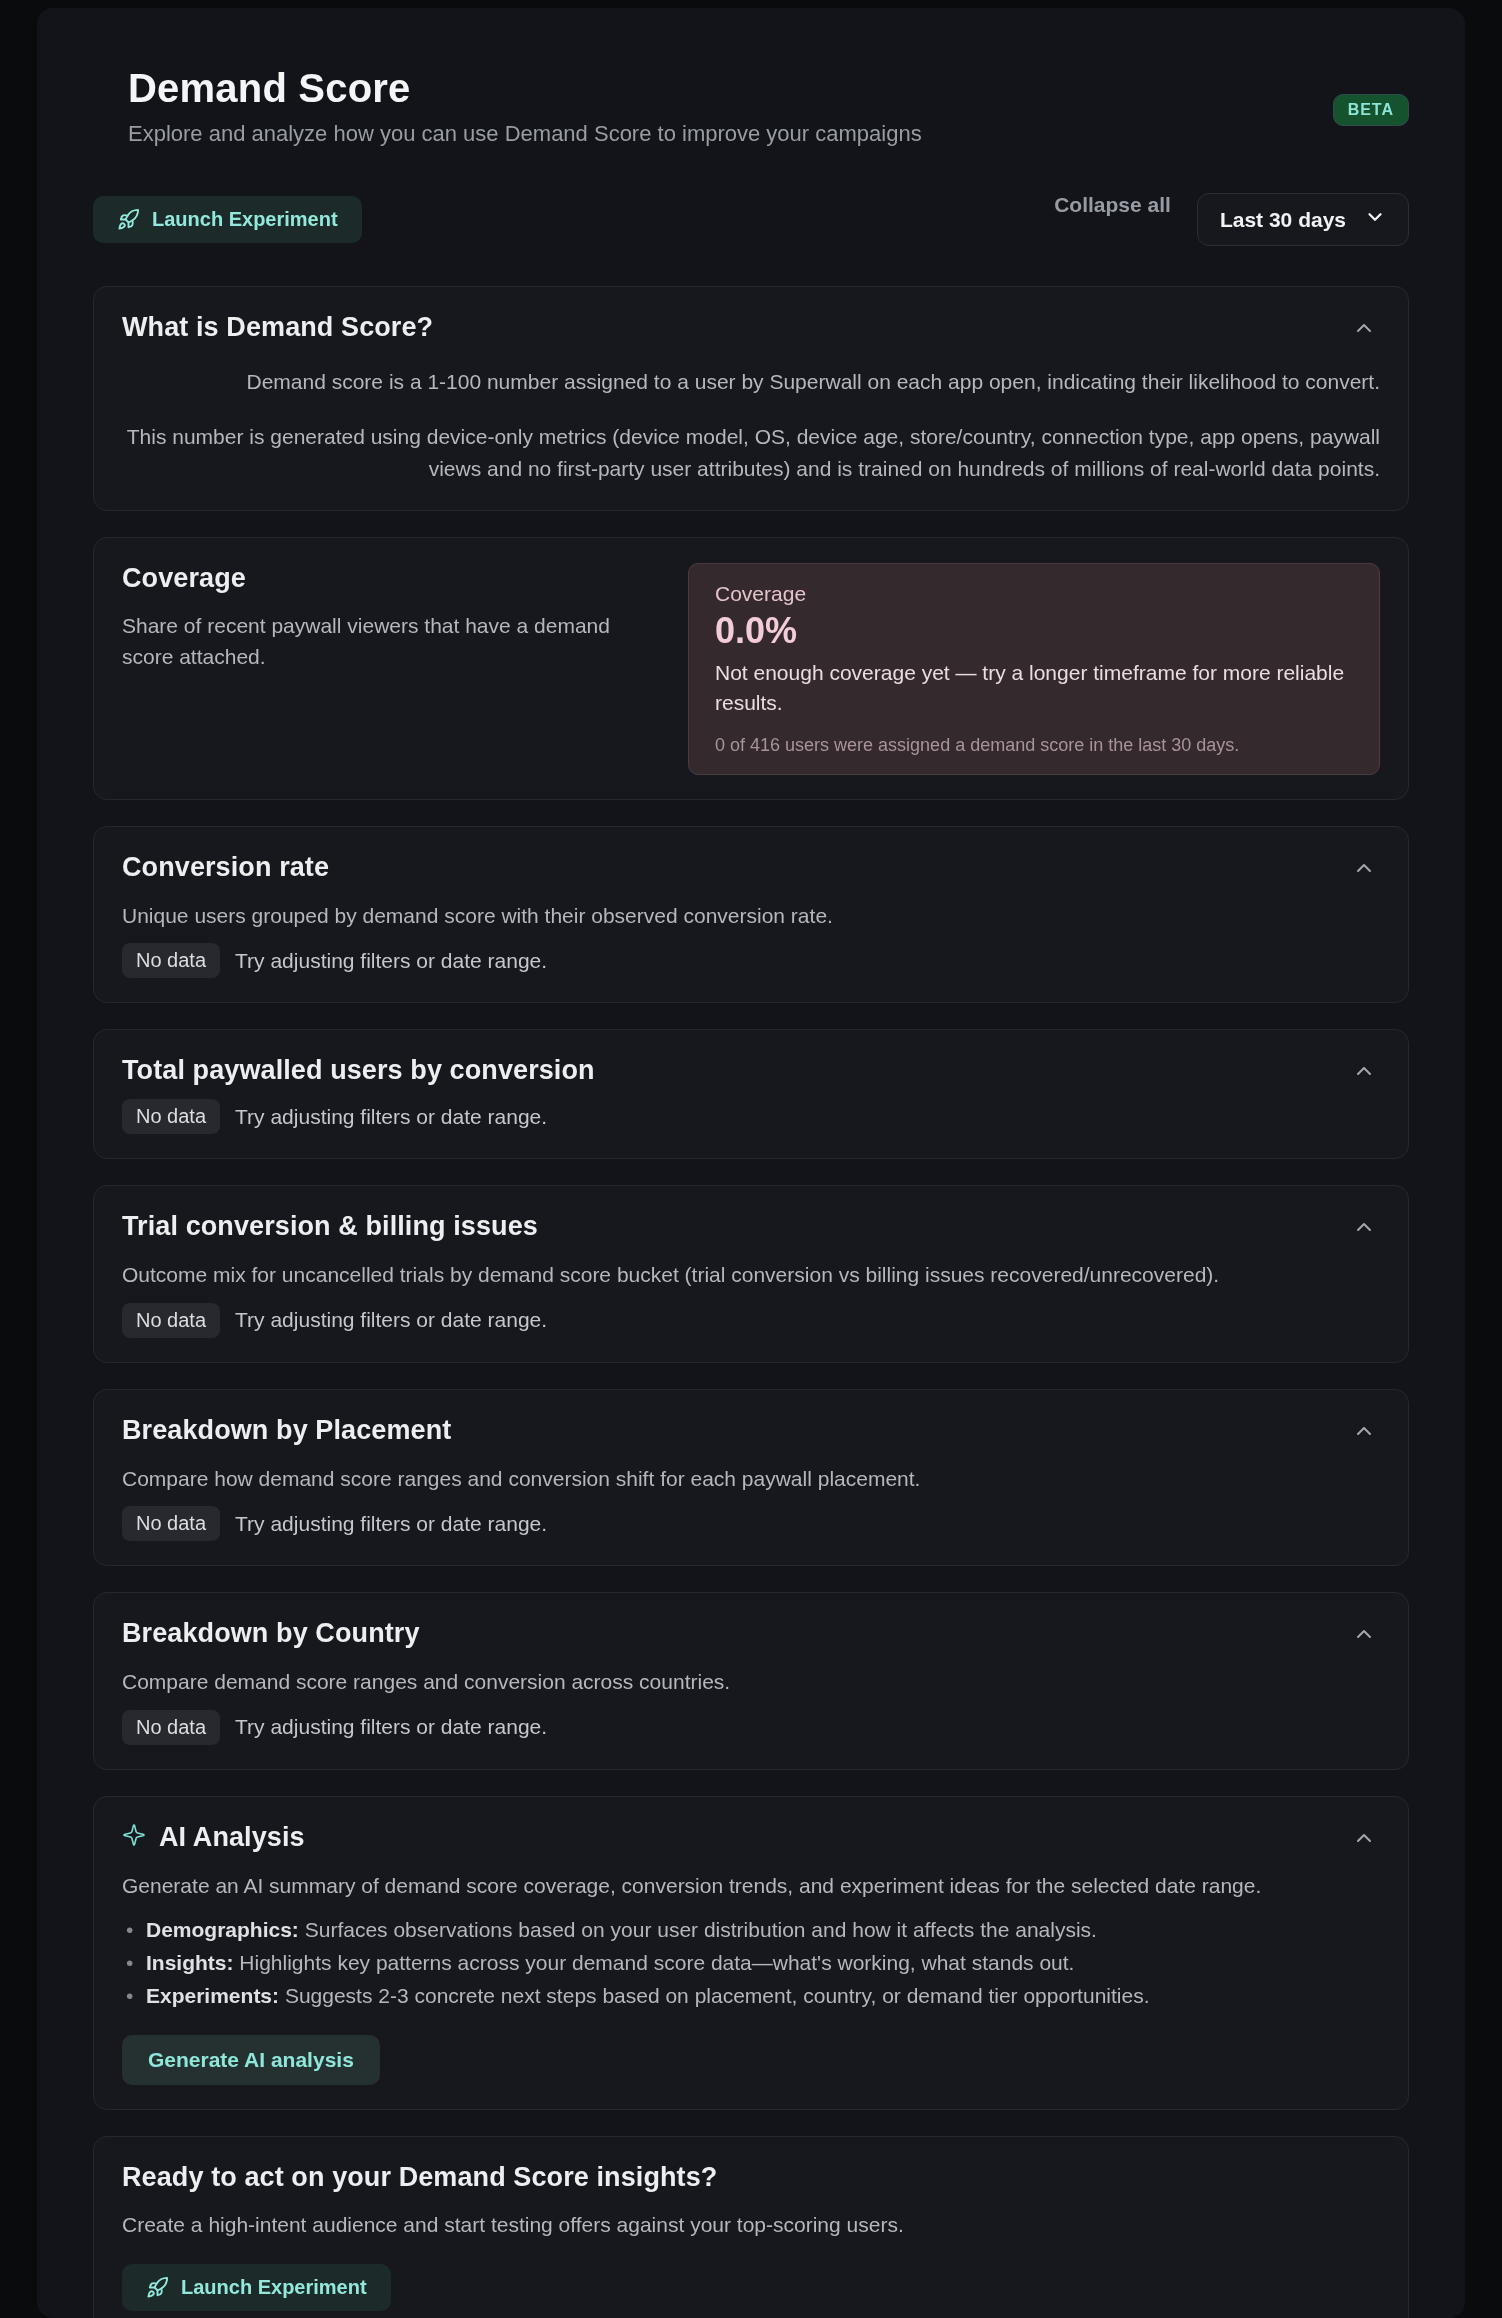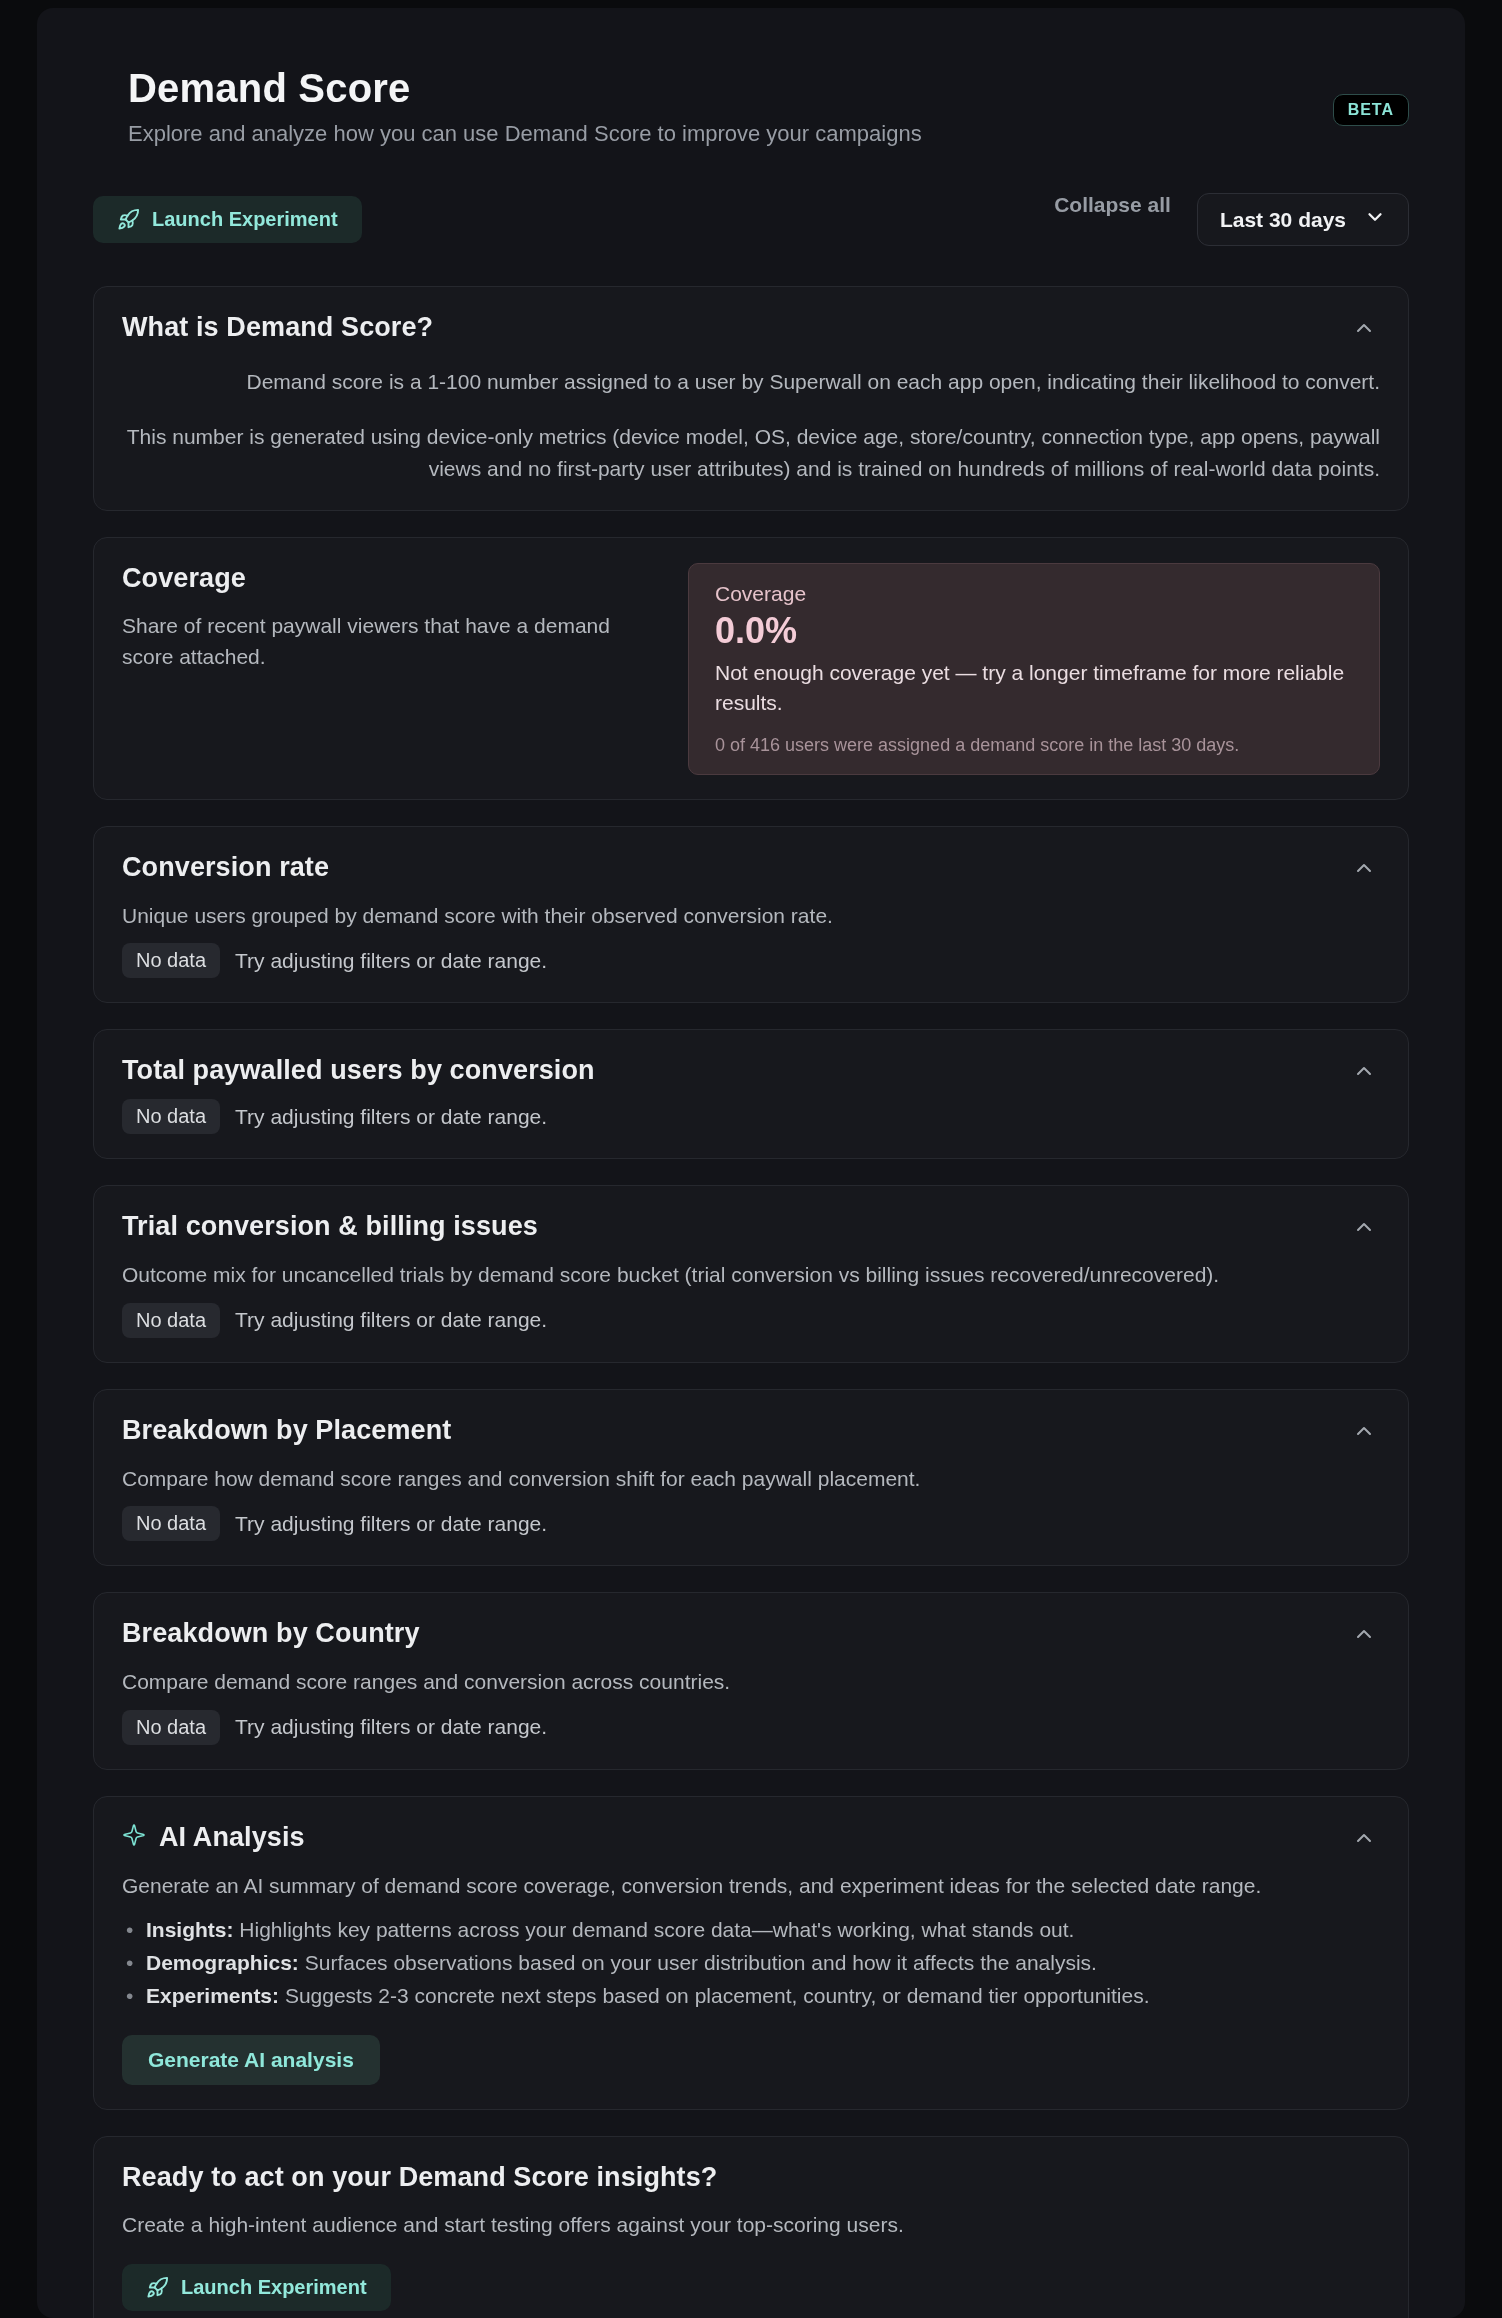--- a/index.html
+++ b/index.html
@@ -19,21 +19,21 @@
     position: relative;
   }
   
   .page-header { position: relative; padding-left: 35px; }
   .page-title { font-size: 40px; font-weight: 600; color: #f4f5f6; letter-spacing: 0.2px; }
   .page-subtitle { margin-top: 10px; font-size: 22px; color: #989da5; font-weight: 400; }
   .beta-badge {
     position: absolute; right: 0; top: 28px;
     border: 1px solid #2e4d4a;
     color: #8ce4d7;
-    background: #000000;
+    background: #14532d;
     font-size: 16px; font-weight: 700; letter-spacing: 1px;
     padding: 6px 14px; border-radius: 10px;
   }
   
   .toolbar { margin-top: 46px; display: flex; align-items: center; justify-content: space-between; }
   .btn-teal {
     display: inline-flex; align-items: center; gap: 12px;
     background: #1c2a29; color: #92e8db;
     border: none; border-radius: 10px;
     padding: 12px 24px; font-size: 20px; font-weight: 700;
@@ -272,22 +272,22 @@
         <button class="chevron-btn">
           <span>
             <svg width="24" height="24" viewBox="0 0 24 24" fill="none" stroke="#a3a8af" stroke-width="2" stroke-linecap="round" stroke-linejoin="round">
                 <polyline points="18 15 12 9 6 15"></polyline>
               </svg>
           </span>
         </button>
       </div>
       <div class="card-desc">Generate an AI summary of demand score coverage, conversion trends, and experiment ideas for the selected date range.</div>
       <ul class="ai-bullets">
+        <li><span class="b-label">Demographics:</span><span> Surfaces observations based on your user distribution and how it affects the analysis.</span></li>
         <li><span class="b-label">Insights:</span><span> Highlights key patterns across your demand score data—what's working, what stands out.</span></li>
-        <li><span class="b-label">Demographics:</span><span> Surfaces observations based on your user distribution and how it affects the analysis.</span></li>
         <li><span class="b-label">Experiments:</span><span> Suggests 2-3 concrete next steps based on placement, country, or demand tier opportunities.</span></li>
       </ul>
       <button class="ai-gen-btn">Generate AI analysis</button>
     </section>
 
     <section class="card">
       <div class="card-title">Ready to act on your Demand Score insights?</div>
       <div class="card-desc">Create a high-intent audience and start testing offers against your top-scoring users.</div>
       <div class="cta-btn-row">
         <button class="btn-teal">

